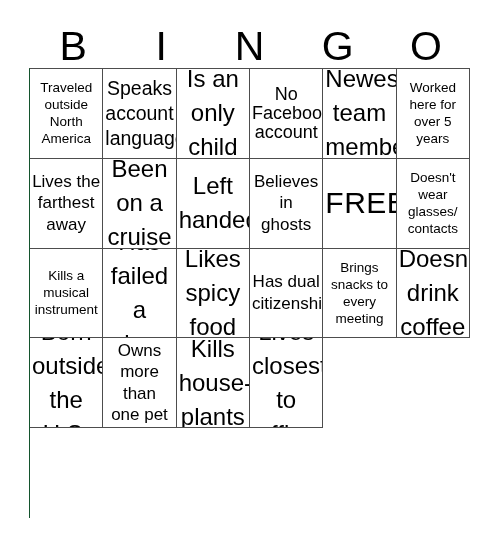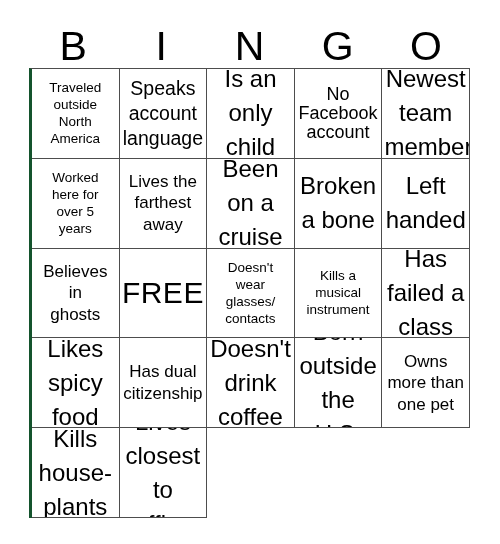--- a/index.html
+++ b/index.html
@@ -48,23 +48,23 @@
 
   
   #bingo-grid {
     position: absolute;
     left: 29px;
     top: 68px;
     width: 441px;
     height: 450px;
     box-sizing: border-box;
     border-top: 1px solid #4d4d4d;
-    border-left: 3px solid #14532d;
+    border-left: 1px solid #14532d;
     display: grid;
-    grid-template-columns: repeat(5, 1fr);
+    grid-template-columns: repeat(6, 1fr);
     grid-template-rows: repeat(5, 1fr);
   }
 
   .bingo-cell {
     box-sizing: border-box;
     border-right: 1px solid #4d4d4d;
     border-bottom: 1px solid #4d4d4d;
     display: flex;
     align-items: center;
     justify-content: center;
@@ -140,24 +140,20 @@
         <span class="cell-text">Lives the
 farthest
 away</span>
       </div>
       <div class="bingo-cell fs-xl">
         <span class="cell-text">Been
 on a
 cruise</span>
       </div>
       <div class="bingo-cell fs-xl">
-        <span class="cell-text">Broken
-a bone</span>
-      </div>
-      <div class="bingo-cell fs-xl">
         <span class="cell-text">Left
 handed</span>
       </div>
       <div class="bingo-cell fs-md">
         <span class="cell-text">Believes
 in
 ghosts</span>
       </div>
       <div class="bingo-cell fs-free">
         <span class="cell-text">FREE</span>
@@ -180,20 +176,26 @@
       </div>
       <div class="bingo-cell fs-xl">
         <span class="cell-text">Likes
 spicy
 food</span>
       </div>
       <div class="bingo-cell fs-md">
         <span class="cell-text">Has dual
 citizenship</span>
       </div>
+      <div class="bingo-cell fs-xs">
+        <span class="cell-text">Brings
+snacks to
+every
+meeting</span>
+      </div>
       <div class="bingo-cell fs-xl">
         <span class="cell-text">Doesn't
 drink
 coffee</span>
       </div>
       <div class="bingo-cell fs-xl">
         <span class="cell-text">Born
 outside
 the U.S.</span>
       </div>

